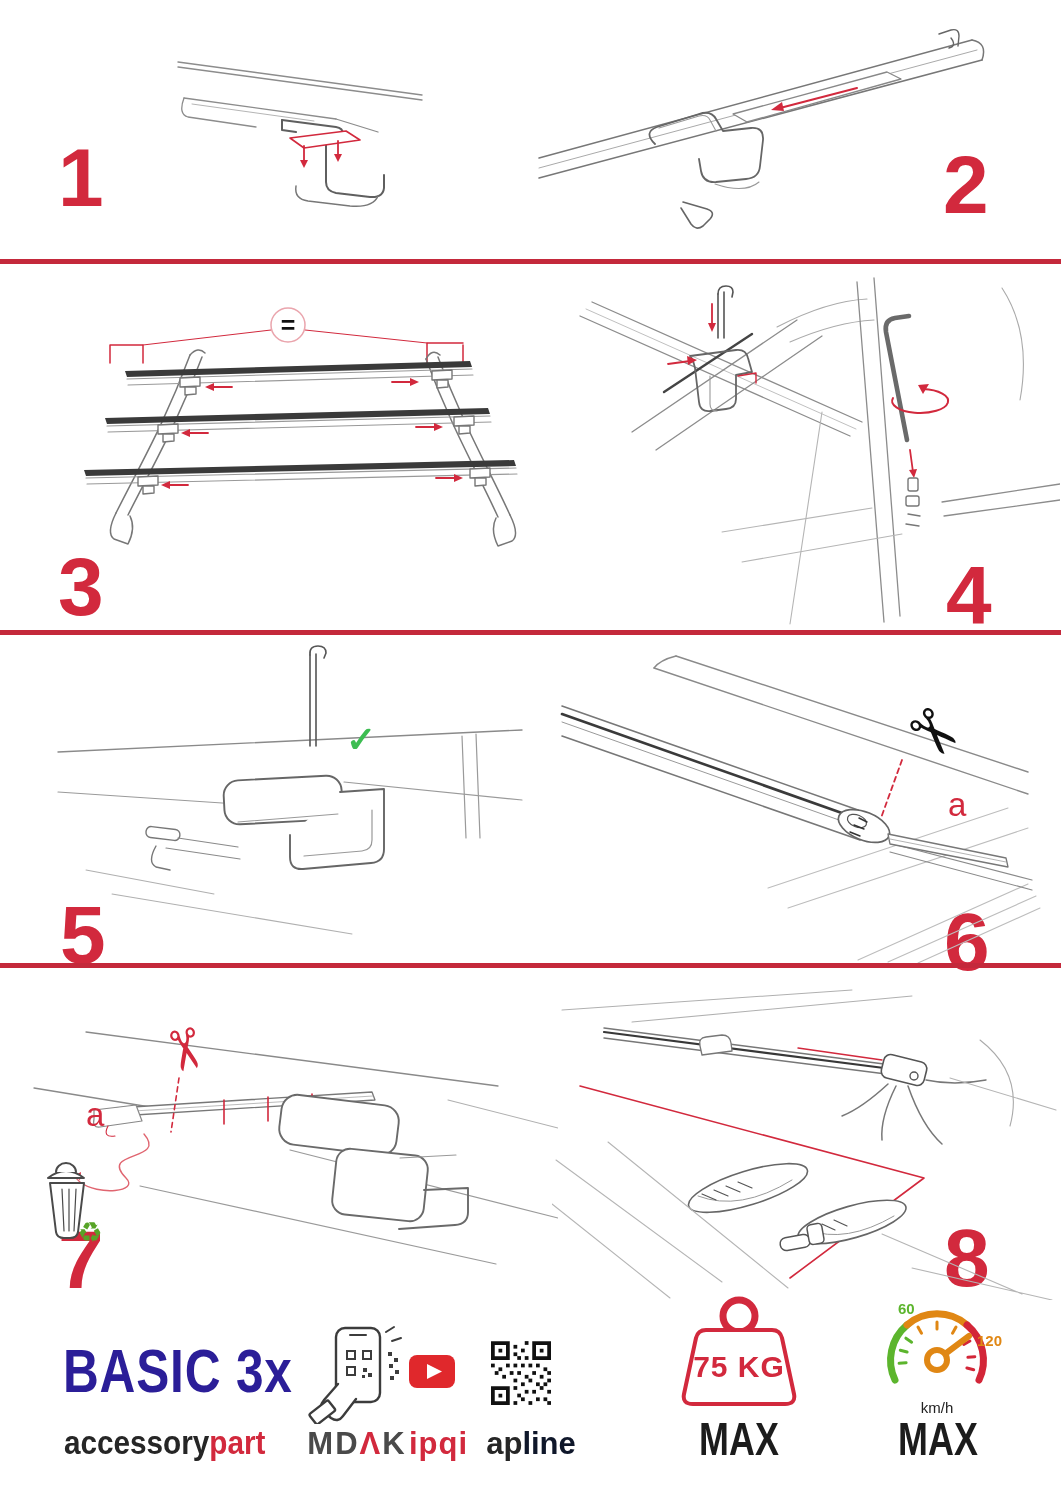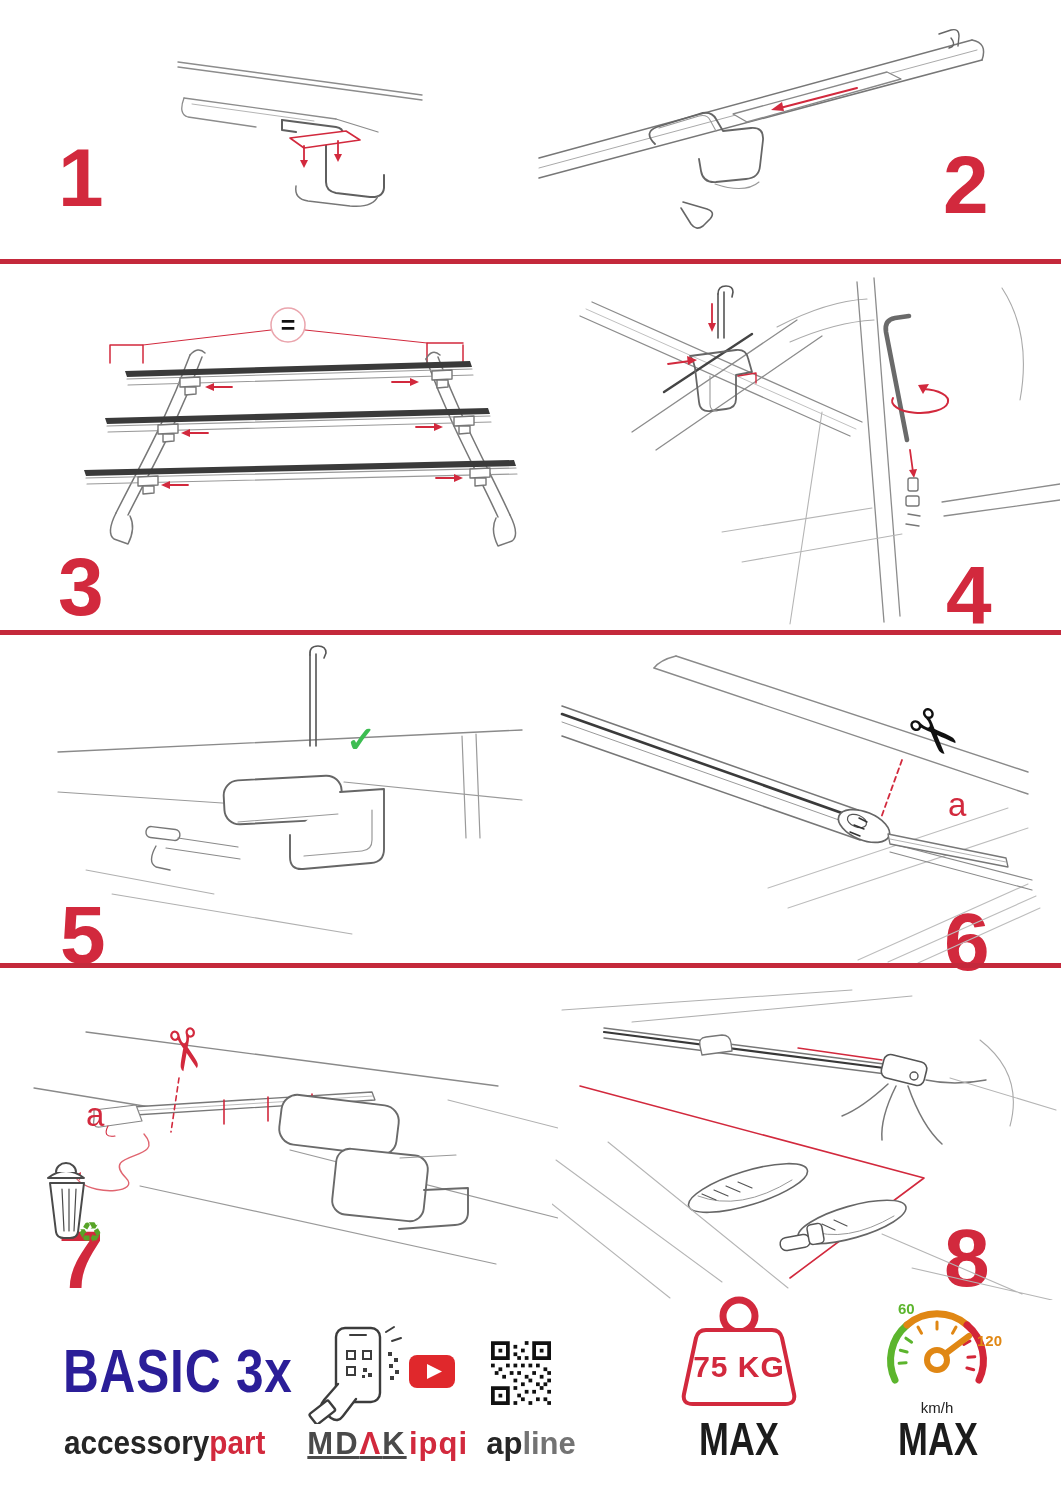--- a/index.html
+++ b/index.html
@@ -11,21 +11,21 @@
   svg{display:block;}
   .brandline{white-space:nowrap;font-weight:700;line-height:1;}
   .product{font-size:62px;color:#2b1e98;transform:scaleX(.80);transform-origin:left top;letter-spacing:1px;}
   .brand{font-size:33px;transform:scaleX(.90);transform-origin:left top;color:#262626;}
   .brand .red{color:#d2293d;}
   .partner{font-size:31px;font-weight:700;line-height:1;text-align:center;}
   .mdak{color:#4a4a4a;letter-spacing:2px;}
   .mdak .red{color:#d2293d;}
   .ipqi{color:#d2293d;letter-spacing:1px;}
   .apline{color:#262626;}
-  .apline .red{color:#737373;}
+  .apline .red{color:#0f172a;}
   .max{font-size:46px;font-weight:700;color:#1c1c1c;line-height:1;text-align:center;
        transform:scaleX(.78);transform-origin:center top;}
 </style>
 </head>
 <body>
 
 <div class="page">
 
   <div class="num" style="left:58px;top:137px;">1</div>
 
@@ -298,21 +298,21 @@
       <rect x="57" y="44" width="4" height="4"></rect>
         <rect x="62" y="49" width="4" height="4"></rect>
         <rect x="56" y="51" width="3" height="3"></rect>
       <rect x="82" y="28" width="4" height="4"></rect>
         <rect x="88" y="34" width="4" height="4"></rect>
         <rect x="83" y="40" width="4" height="4"></rect>
       <rect x="89" y="46" width="4" height="4"></rect>
         <rect x="84" y="52" width="4" height="4"></rect>
     </g>
   </svg>
-  <div class="abs partner mdak" style="left:292px;top:1428px;width:130px;text-decoration:underline;"><span>MD</span><span class="red">Λ</span><span>K</span></div>
+  <div class="abs partner mdak" style="left:292px;top:1428px;width:130px;"><span>MD</span><span class="red">Λ</span><span>K</span></div>
 
   <svg class="abs" style="left:409px;top:1355px;" width="46" height="33" viewBox="0 0 46 33">
     <rect width="46" height="33" rx="8" fill="#e0282c"></rect>
     <path d="M18,9 L33,16.5 L18,24 z" fill="#fff"></path>
   </svg>
   <div class="abs partner ipqi" style="left:398px;top:1428px;width:70px;text-align:right;">ipqi</div>
 
   <svg class="abs" style="left:491px;top:1341px;" width="60" height="64" viewBox="0 0 32 34">
     <g fill="#111">
       <path fill-rule="evenodd" d="M0,0h10v10H0z M2,2v6h6V2z M4,4h2v2H4z"></path>

